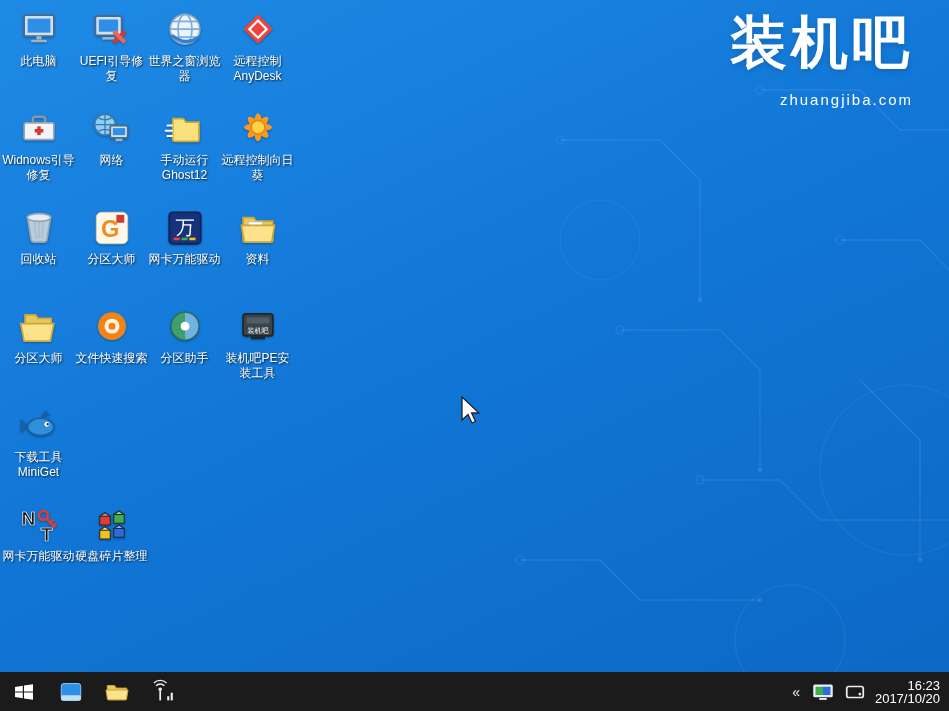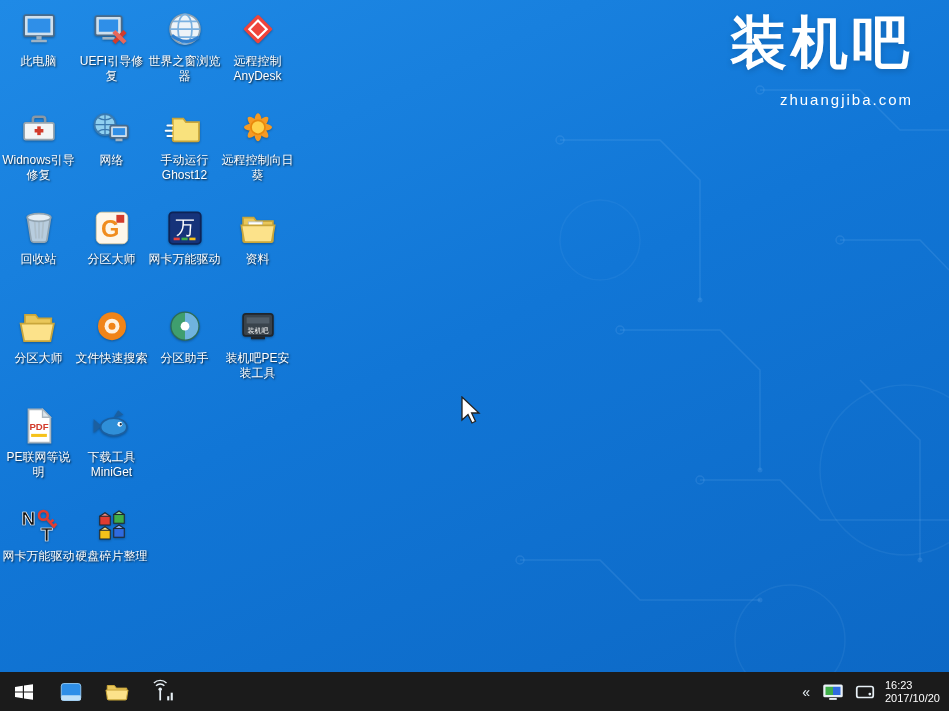--- a/index.html
+++ b/index.html
@@ -18,21 +18,21 @@
   .logo-title{font-size:57px;font-weight:bold;letter-spacing:4px;line-height:1.15;
               text-shadow:0 2px 6px rgba(0,0,0,.18)}
   .logo-domain{font-size:15px;letter-spacing:2px;margin-top:15px}
   .taskbar{position:absolute;left:0;right:0;bottom:0;height:39px;background:#1b1b1b;
            display:flex;align-items:stretch;z-index:5}
   .tb{width:46px;border:none;background:transparent;display:flex;align-items:center;
       justify-content:center;padding:0;cursor:pointer}
   .tb svg{display:block}
   .tray{margin-left:auto;display:flex;align-items:center;gap:9px;padding-right:9px}
   .chev{color:#e8f0f6;font-size:14px;cursor:pointer;padding:0 2px}
-  .clock{color:#fff;font-size:11px;line-height:13px;text-align:left;cursor:default}
+  .clock{color:#fff;font-size:13px;line-height:13px;text-align:right;cursor:default}
   .cursor{position:absolute;left:460px;top:396px;z-index:9;pointer-events:none}
 </style>
 </head>
 <body>
 
 <svg class="fx" viewBox="0 0 949 711">
   <g fill="none" stroke="#9fd0ff" stroke-opacity="0.13" stroke-width="1.5">
     <polyline points="560,140 660,140 700,180 700,300"></polyline>
     <polyline points="760,90 860,90 900,130 949,130"></polyline>
     <polyline points="620,330 720,330 760,370 760,470"></polyline>
@@ -219,29 +219,20 @@
           <text x="24" y="31" font-size="8" fill="#fff" text-anchor="middle">装机吧</text>
           <rect x="16" y="35" width="16" height="3" fill="#20262c"></rect>
         </svg>
         <div class="lbl">装机吧PE安装工具</div>
       </div>
     </div>
 
     <div class="row">
       <div class="cell">
         <svg class="ic" viewBox="0 0 48 48">
-          <path d="M12 5 h16 l9 9 v29 h-25 z" fill="#fff" stroke="#aab6bf" stroke-width="2"></path>
-          <path d="M28 5 l9 9 h-9 z" fill="#dfe7ec" stroke="#aab6bf" stroke-width="1.5"></path>
-          <text x="24" y="29" font-size="11" font-weight="bold" fill="#d23b2c" text-anchor="middle">PDF</text>
-          <rect x="15" y="33" width="18" height="3.5" fill="#f6c21a"></rect>
-        </svg>
-        <div class="lbl">PE联网等说明</div>
-      </div>
-      <div class="cell">
-        <svg class="ic" viewBox="0 0 48 48">
           <path d="M12 24 l-9 -8 v16 z" fill="#1b5fa0"></path>
           <path d="M26 14 l5 -8 6 5 z" fill="#1b5fa0"></path>
           <ellipse cx="26" cy="25" rx="15" ry="10" fill="#2f8fd8" stroke="#1b5fa0" stroke-width="2"></ellipse>
           <circle cx="33" cy="22" r="2.8" fill="#fff"></circle>
           <circle cx="34" cy="22" r="1.3" fill="#12283f"></circle>
         </svg>
         <div class="lbl">下载工具MiniGet</div>
       </div>
     </div>
 

